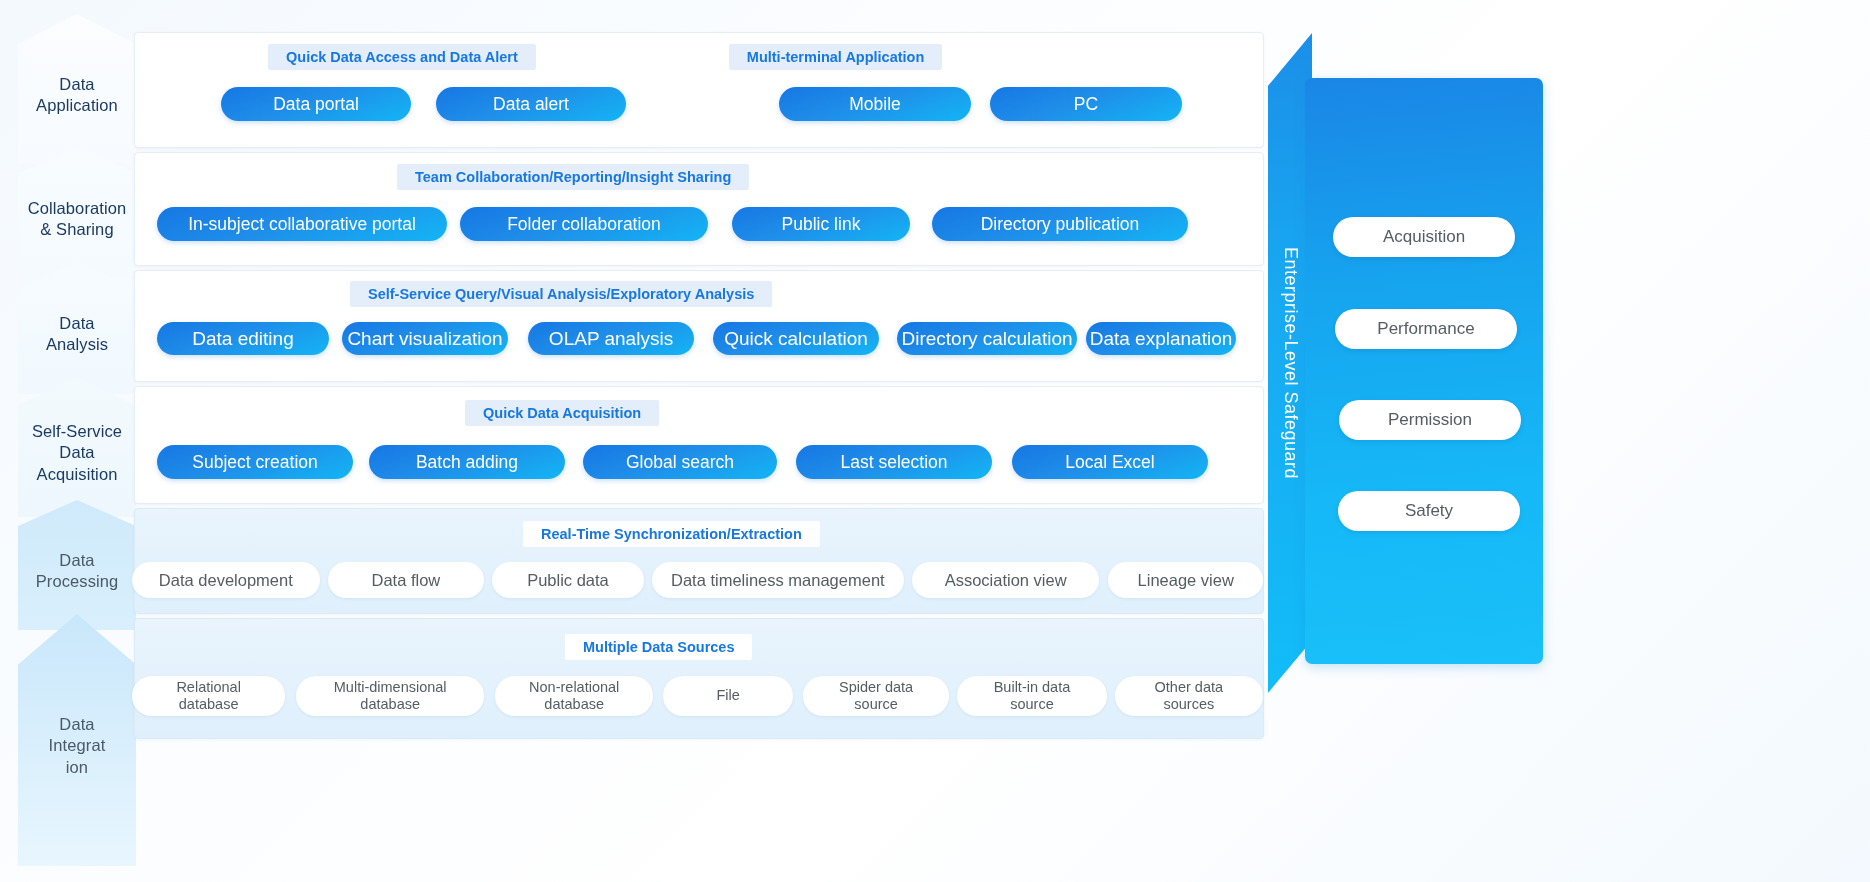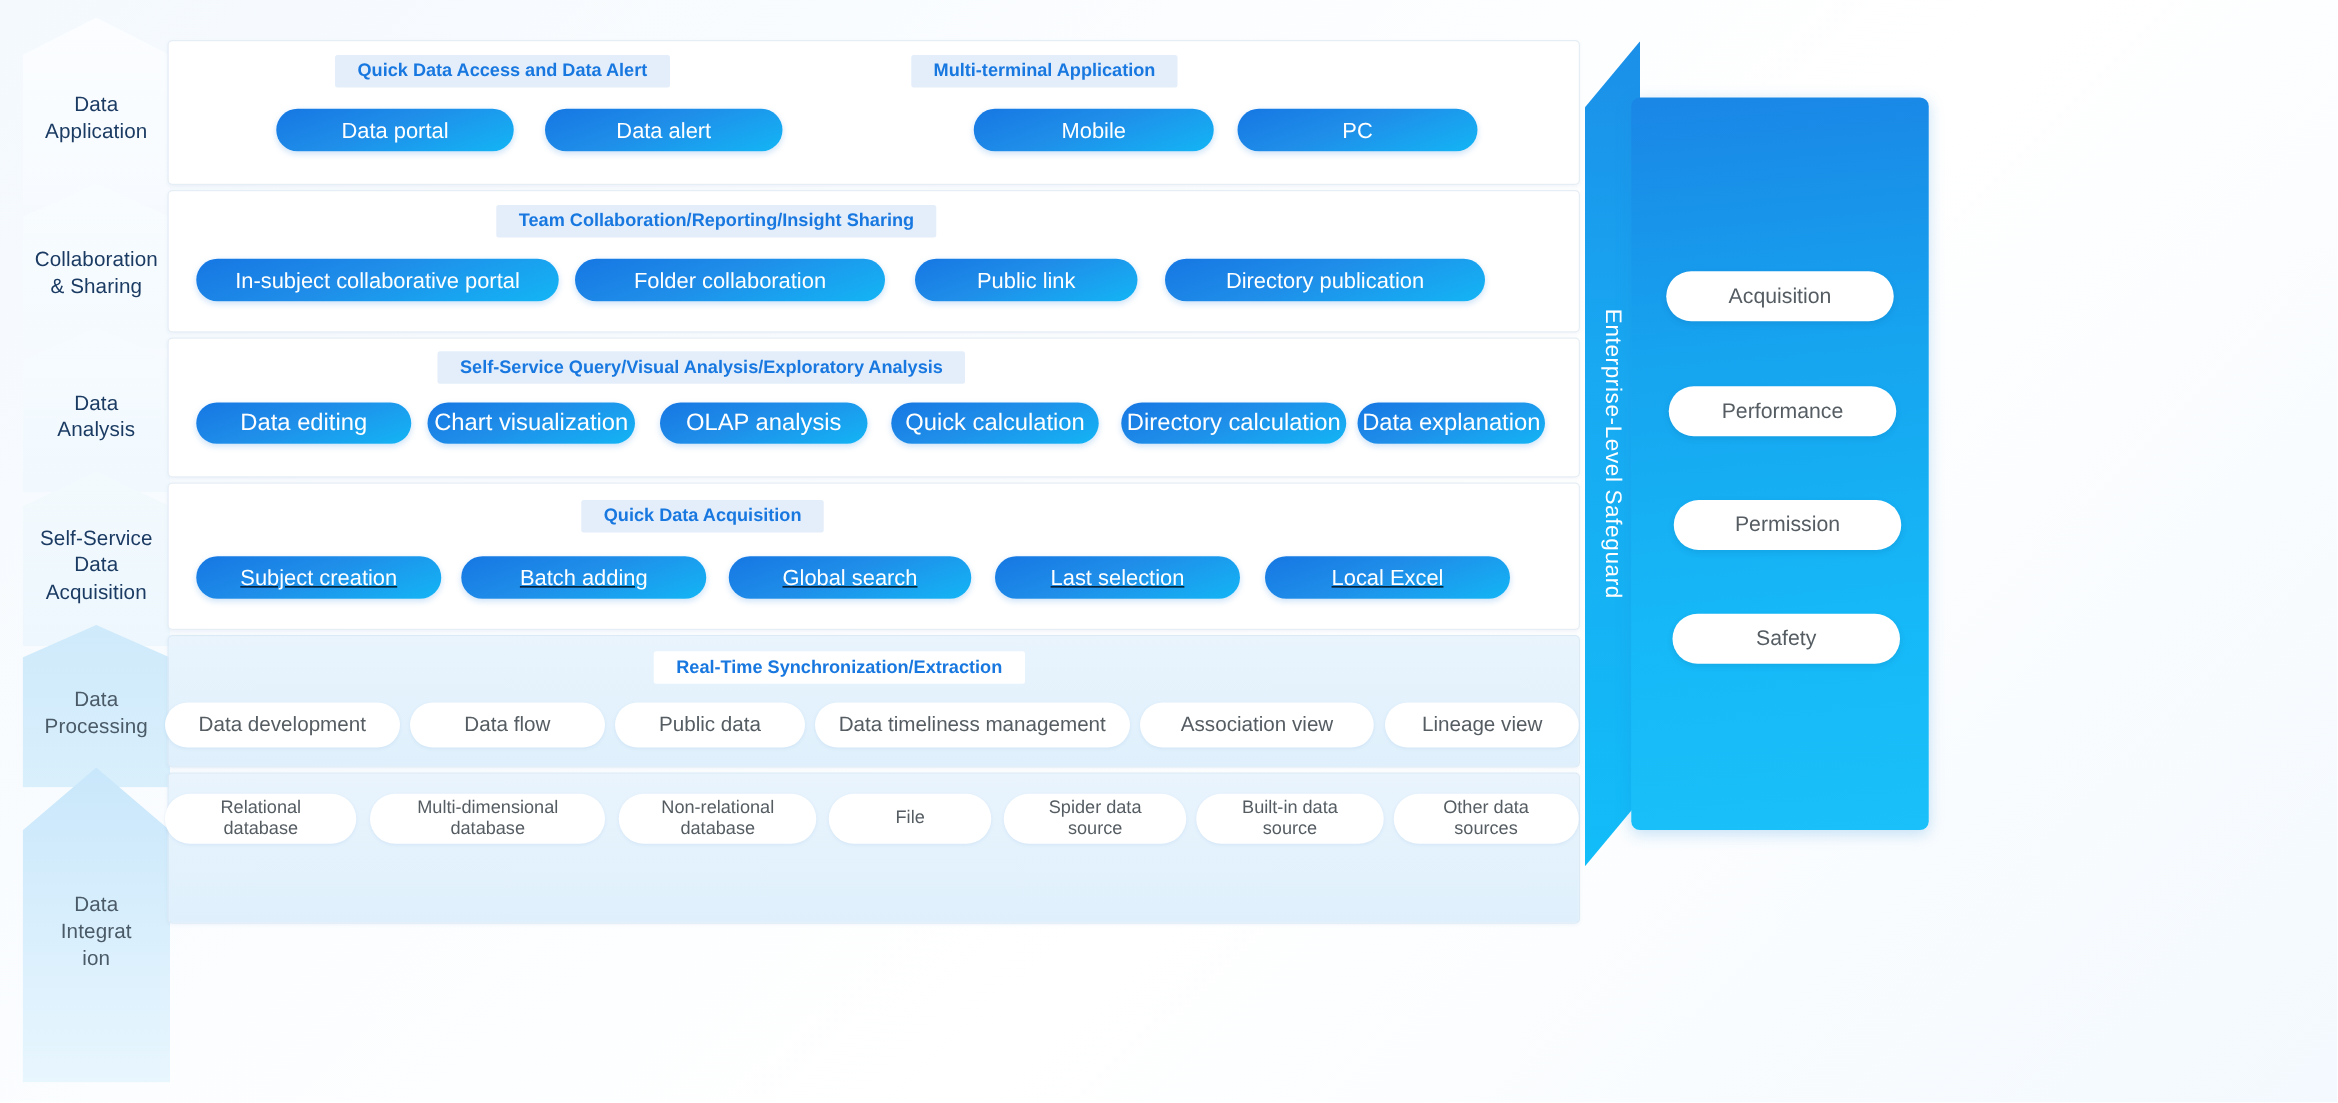--- a/index.html
+++ b/index.html
@@ -189,21 +189,21 @@
         <span class="pill sm" style="margin-left:19px;width:166px;">Quick calculation</span>
         <span class="pill sm" style="margin-left:18px;width:180px;">Directory calculation</span>
         <span class="pill sm" style="margin-left:9px;width:150px;">Data explanation</span>
       </div>
     </div>
 
     <div class="row" style="height:118px;">
       <div class="tagbar" style="padding-top:13px;">
         <div style="margin-left:330px;"><span class="row-tag">Quick Data Acquisition</span></div>
       </div>
-      <div class="pills" style="padding-top:19px;text-decoration:underline;">
+      <div class="pills" style="padding-top:19px;">
         <span class="pill" style="margin-left:22px;width:196px;">Subject creation</span>
         <span class="pill" style="margin-left:16px;width:196px;">Batch adding</span>
         <span class="pill" style="margin-left:18px;width:194px;">Global search</span>
         <span class="pill" style="margin-left:19px;width:196px;">Last selection</span>
         <span class="pill" style="margin-left:20px;width:196px;">Local Excel</span>
       </div>
     </div>
 
     <div class="row tinted" style="height:106px;">
       <div class="tagbar" style="padding-top:12px;">
@@ -213,20 +213,23 @@
         <span class="wpill" style="margin-left:-3px;width:192px;">Data development</span>
         <span class="wpill" style="margin-left:8px;width:160px;">Data flow</span>
         <span class="wpill" style="margin-left:8px;width:155px;">Public data</span>
         <span class="wpill" style="margin-left:8px;width:252px;">Data timeliness management</span>
         <span class="wpill" style="margin-left:8px;width:192px;">Association view</span>
         <span class="wpill" style="margin-left:9px;width:158px;">Lineage view</span>
       </div>
     </div>
 
     <div class="row tinted" style="height:121px;">
+      <div class="tagbar" style="padding-top:15px;">
+        <div style="margin-left:430px;"><span class="row-tag">Multiple Data Sources</span></div>
+      </div>
       <div class="pills" style="padding-top:16px;">
         <span class="wpill two" style="margin-left:-3px;width:155px;">Relational database</span>
         <span class="wpill two" style="margin-left:11px;width:190px;">Multi-dimensional database</span>
         <span class="wpill two" style="margin-left:11px;width:160px;">Non-relational database</span>
         <span class="wpill two" style="margin-left:10px;width:131px;">File</span>
         <span class="wpill two" style="margin-left:10px;width:148px;">Spider data source</span>
         <span class="wpill two" style="margin-left:8px;width:151px;">Built-in data source</span>
         <span class="wpill two" style="margin-left:8px;width:150px;">Other data sources</span>
       </div>
     </div>

